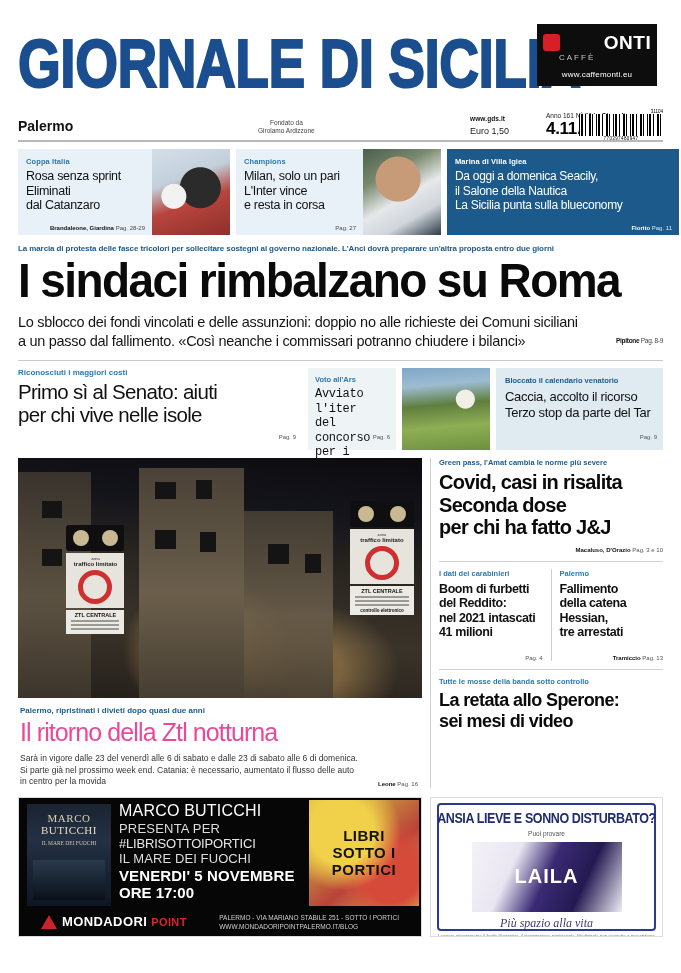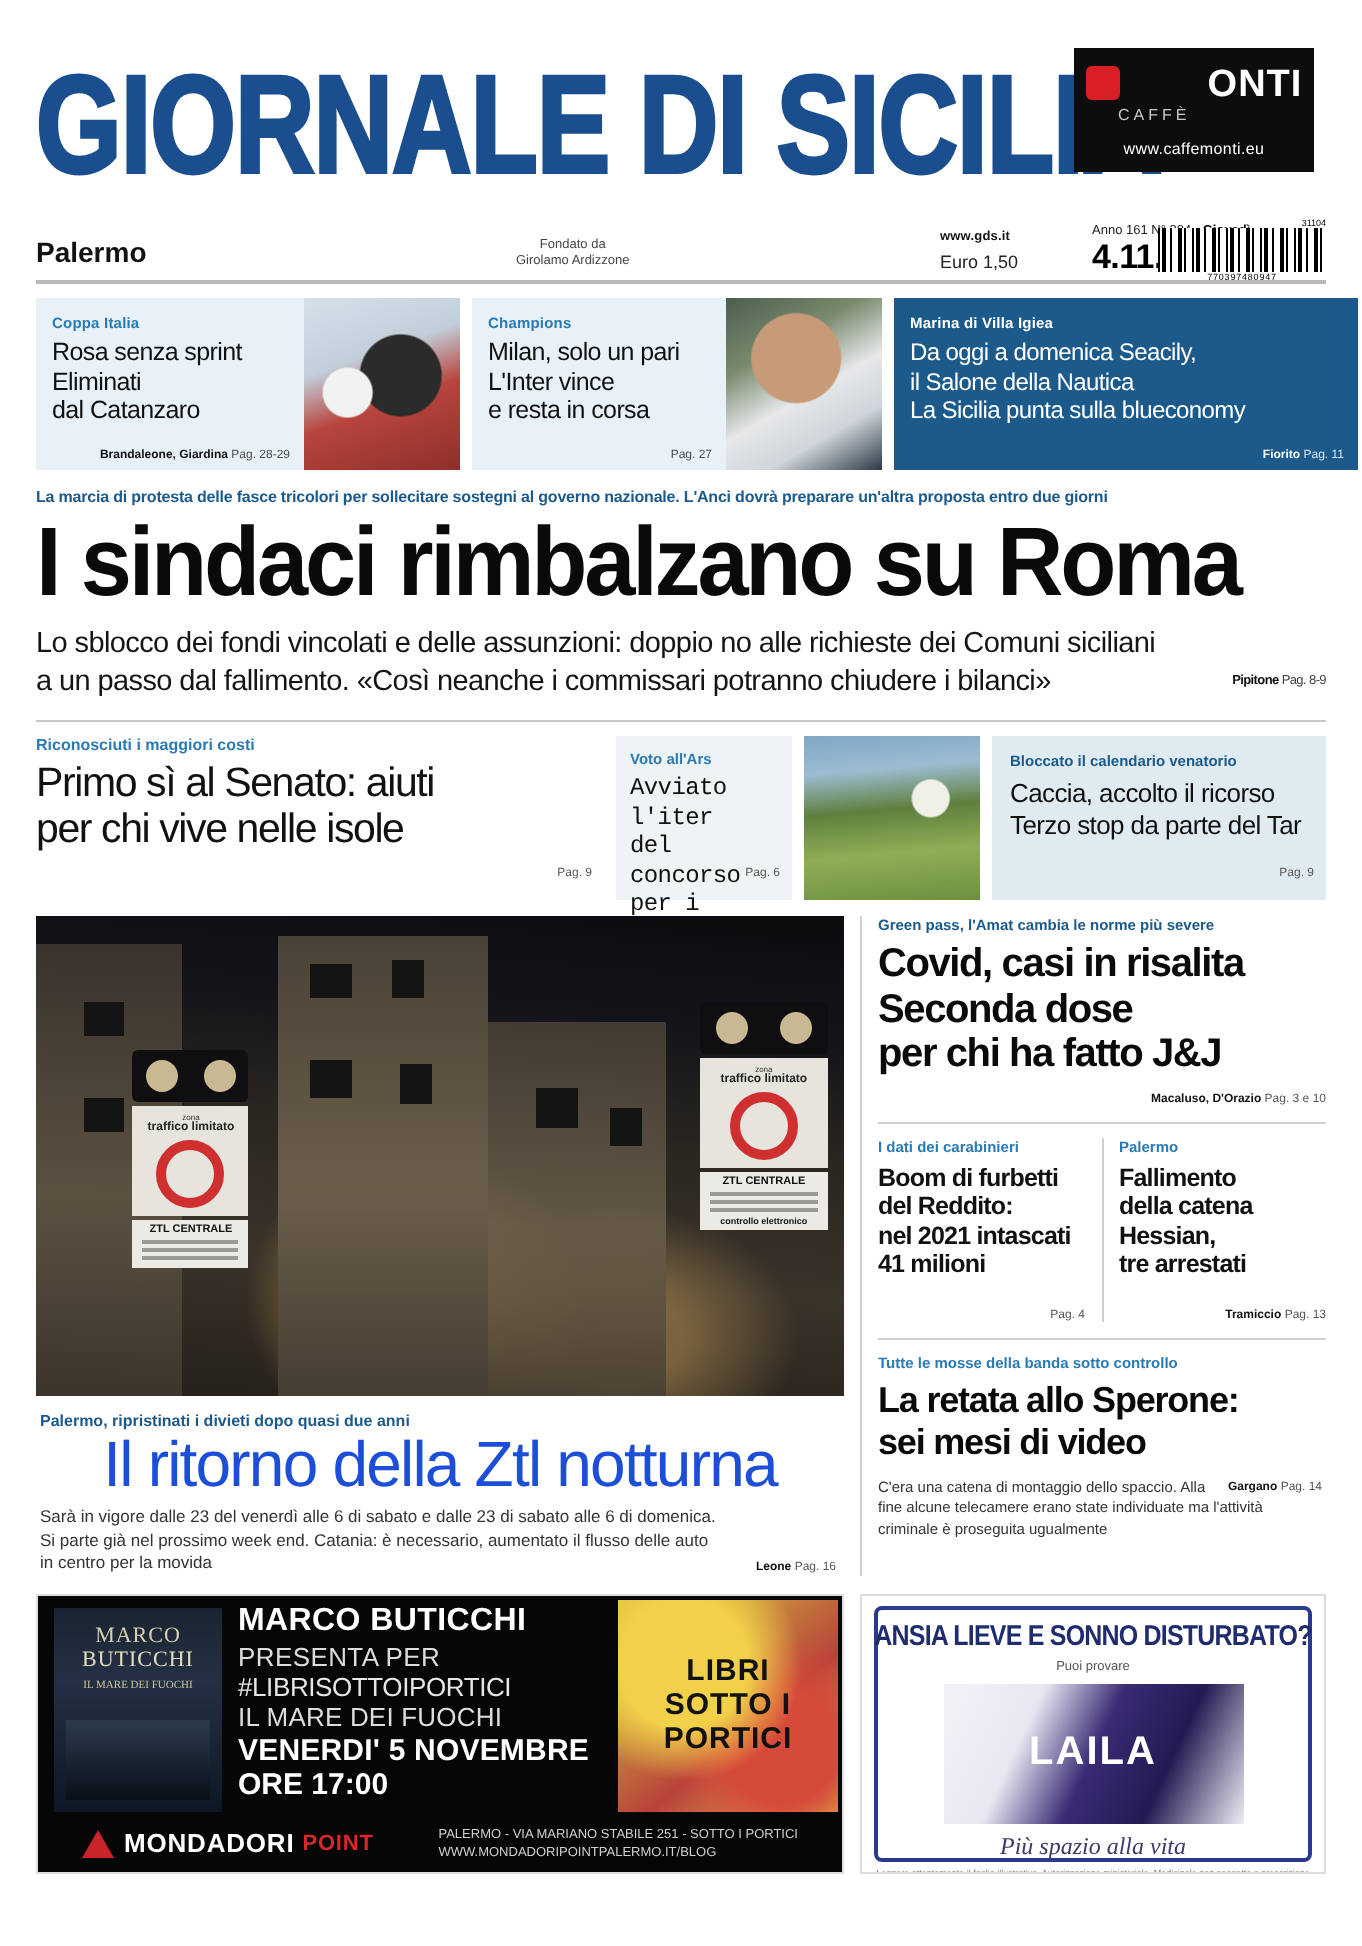--- a/index.html
+++ b/index.html
@@ -150,21 +150,21 @@
   .sign-ztl { background: #e7e4dd; padding: 3px 2px; margin-top: 2px; text-align: center; }
   .sign-ztl .l1 { font-size: 4px; color: #333; }
   .sign-ztl .l2 { font-size: 6px; color: #222; font-weight: 700; }
   .sign-ring { width: 34px; height: 34px; border: 5px solid #cf2f2f; border-radius: 50%; margin: 3px auto 1px; }
   .sign-plate { background: #eceae4; margin-top: 2px; padding: 2px; }
   .sign-plate .hdr { font-size: 5.5px; font-weight: 700; text-align: center; color: #111; }
   .sign-plate .ln { height: 2px; background: #9a9a94; margin: 2px 3px; }
 
   .ztl-cap { padding: 8px 2px 0 2px; position: relative; }
   .ztl-kick { font-size: 8px; font-weight: 700; color: #1c5a8c; }
-  .ztl-head { font-size: 32px; line-height: 28px; color: #1d4ed8; letter-spacing: -0.9px; margin-top: 3px; text-align: center; }
+  .ztl-head { font-size: 25px; line-height: 28px; color: #ec4899; letter-spacing: -0.9px; margin-top: 3px; }
   .ztl-body { font-size: 8.5px; line-height: 11.5px; color: #333; margin-top: 7px; padding-right: 60px; }
   .ztl-ref { position: absolute; right: 4px; bottom: 1px; font-size: 6px; color: #555; }
   .ztl-ref b { color:#111; }
 
   .covid-kick { font-size: 7.5px; font-weight: 700; color: #1c5a8c; }
   .covid-head { font-size: 20px; line-height: 22.5px; font-weight: 700; color: #0a0a0a; letter-spacing: -0.7px; margin-top: 4px; }
   .covid-ref { font-size: 6px; color: #555; text-align: right; margin-top: 8px; }
   .covid-ref b { color:#111; }
   .hr-thin { border-top: 1px solid #cfcfcf; margin: 8px 0 7px; }
 
@@ -184,21 +184,21 @@
 
   
   .ads { display: flex; gap: 8px; margin-top: 9px; height: 140px; justify-content: flex-end; }
   .ad-book { flex: 0 0 404px; background: #060606; display: flex; position: relative; overflow: hidden; border: 1px solid #ddd; }
   .ad-cover { flex: 0 0 84px; margin: 6px 4px 30px 8px; background: linear-gradient(180deg,#1a2431 0%,#243044 35%,#0d1724 100%); position: relative; }
   .ad-cover .ac1 { font-family: "Liberation Serif", serif; color: #d8cfae; font-size: 11px; text-align: center; margin-top: 8px; letter-spacing: 0.5px; }
   .ad-cover .ac2 { font-family: "Liberation Serif", serif; color: #e4dcc0; font-size: 11px; text-align: center; letter-spacing: 0.5px; }
   .ad-cover .ac3 { font-family: "Liberation Serif", serif; color: #cfc49f; font-size: 5.5px; text-align: center; margin-top: 4px; }
   .ad-ship { position: absolute; left: 6px; right: 6px; bottom: 6px; height: 40px; background: linear-gradient(180deg,#2a3a4c 0%,#16212e 60%,#0a1018 100%); }
   .ad-mid { flex: 1 1 auto; padding: 4px 2px 2px 4px; color: #fff; }
-  .ad-l1 { font-size: 16px; font-weight: 700; letter-spacing: 0.2px; }
+  .ad-l1 { font-size: 16px; font-weight: 400; letter-spacing: 0.2px; }
   .ad-l2 { font-size: 13px; color: #ddd; letter-spacing: 0.2px; margin-top: 1px; }
   .ad-l3 { font-size: 13px; color: #e6e6e6; letter-spacing: -0.2px; }
   .ad-l4 { font-size: 13px; color: #ddd; letter-spacing: 0.1px; }
   .ad-l5 { font-size: 15px; font-weight: 700; letter-spacing: 0.1px; margin-top: 1px; }
   .ad-l6 { font-size: 15px; font-weight: 700; }
   .ad-graffiti { flex: 0 0 110px; margin: 2px 2px 30px 2px;
     background:
       radial-gradient(circle at 30% 30%, #f2d14a 0 30%, transparent 55%),
       radial-gradient(circle at 75% 70%, #d64a3a 0 25%, transparent 50%),
       linear-gradient(140deg,#d9c044 0%,#c8903c 30%,#b8423a 60%,#e0c455 100%);
@@ -446,27 +446,20 @@
           </div>
         </div>
       </div>
 
       <div class="hr-thin"></div>
 
       <div>
         <div class="sper-kick">Tutte le mosse della banda sotto controllo</div>
         <div class="sper-head" style="white-space:pre-line">La retata allo Sperone:
 sei mesi di video</div>
-        <div class="sper-body">
-          <span class="sper-ref">
-            <b>Gargano</b>
-            <span>Pag. 14</span>
-          </span>
-          <span>C'era una catena di montaggio dello spaccio. Alla fine alcune telecamere erano state individuate ma l'attività criminale è proseguita ugualmente</span>
-        </div>
       </div>
     </div>
   </div>
 
   <div class="ads">
 
     <div class="ad-book">
       <div class="ad-cover">
         <div class="ac1">MARCO</div>
         <div class="ac2">BUTICCHI</div>

